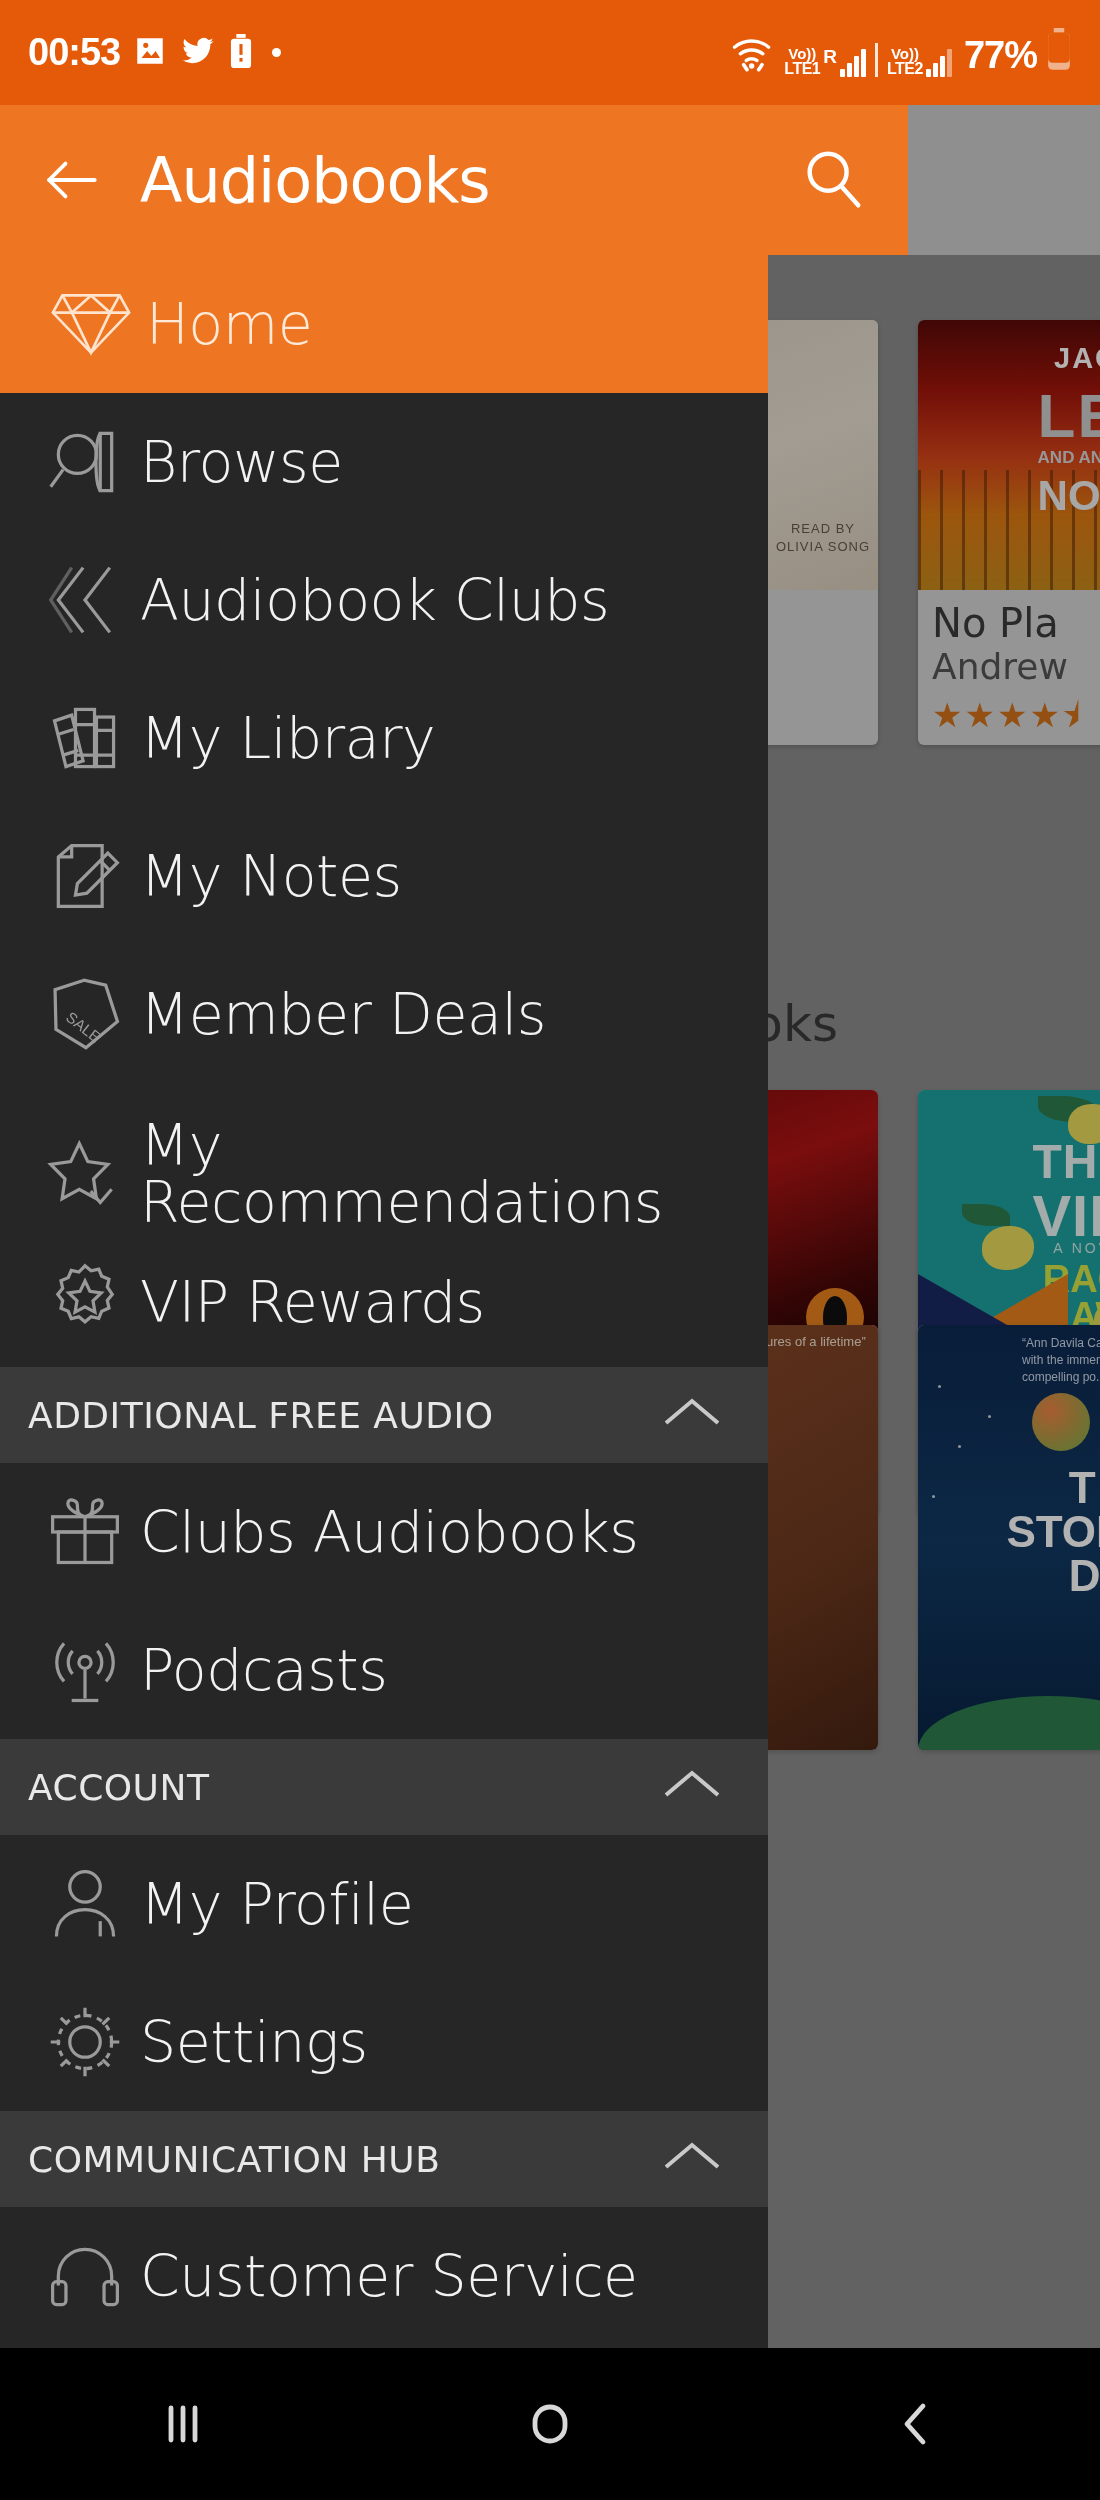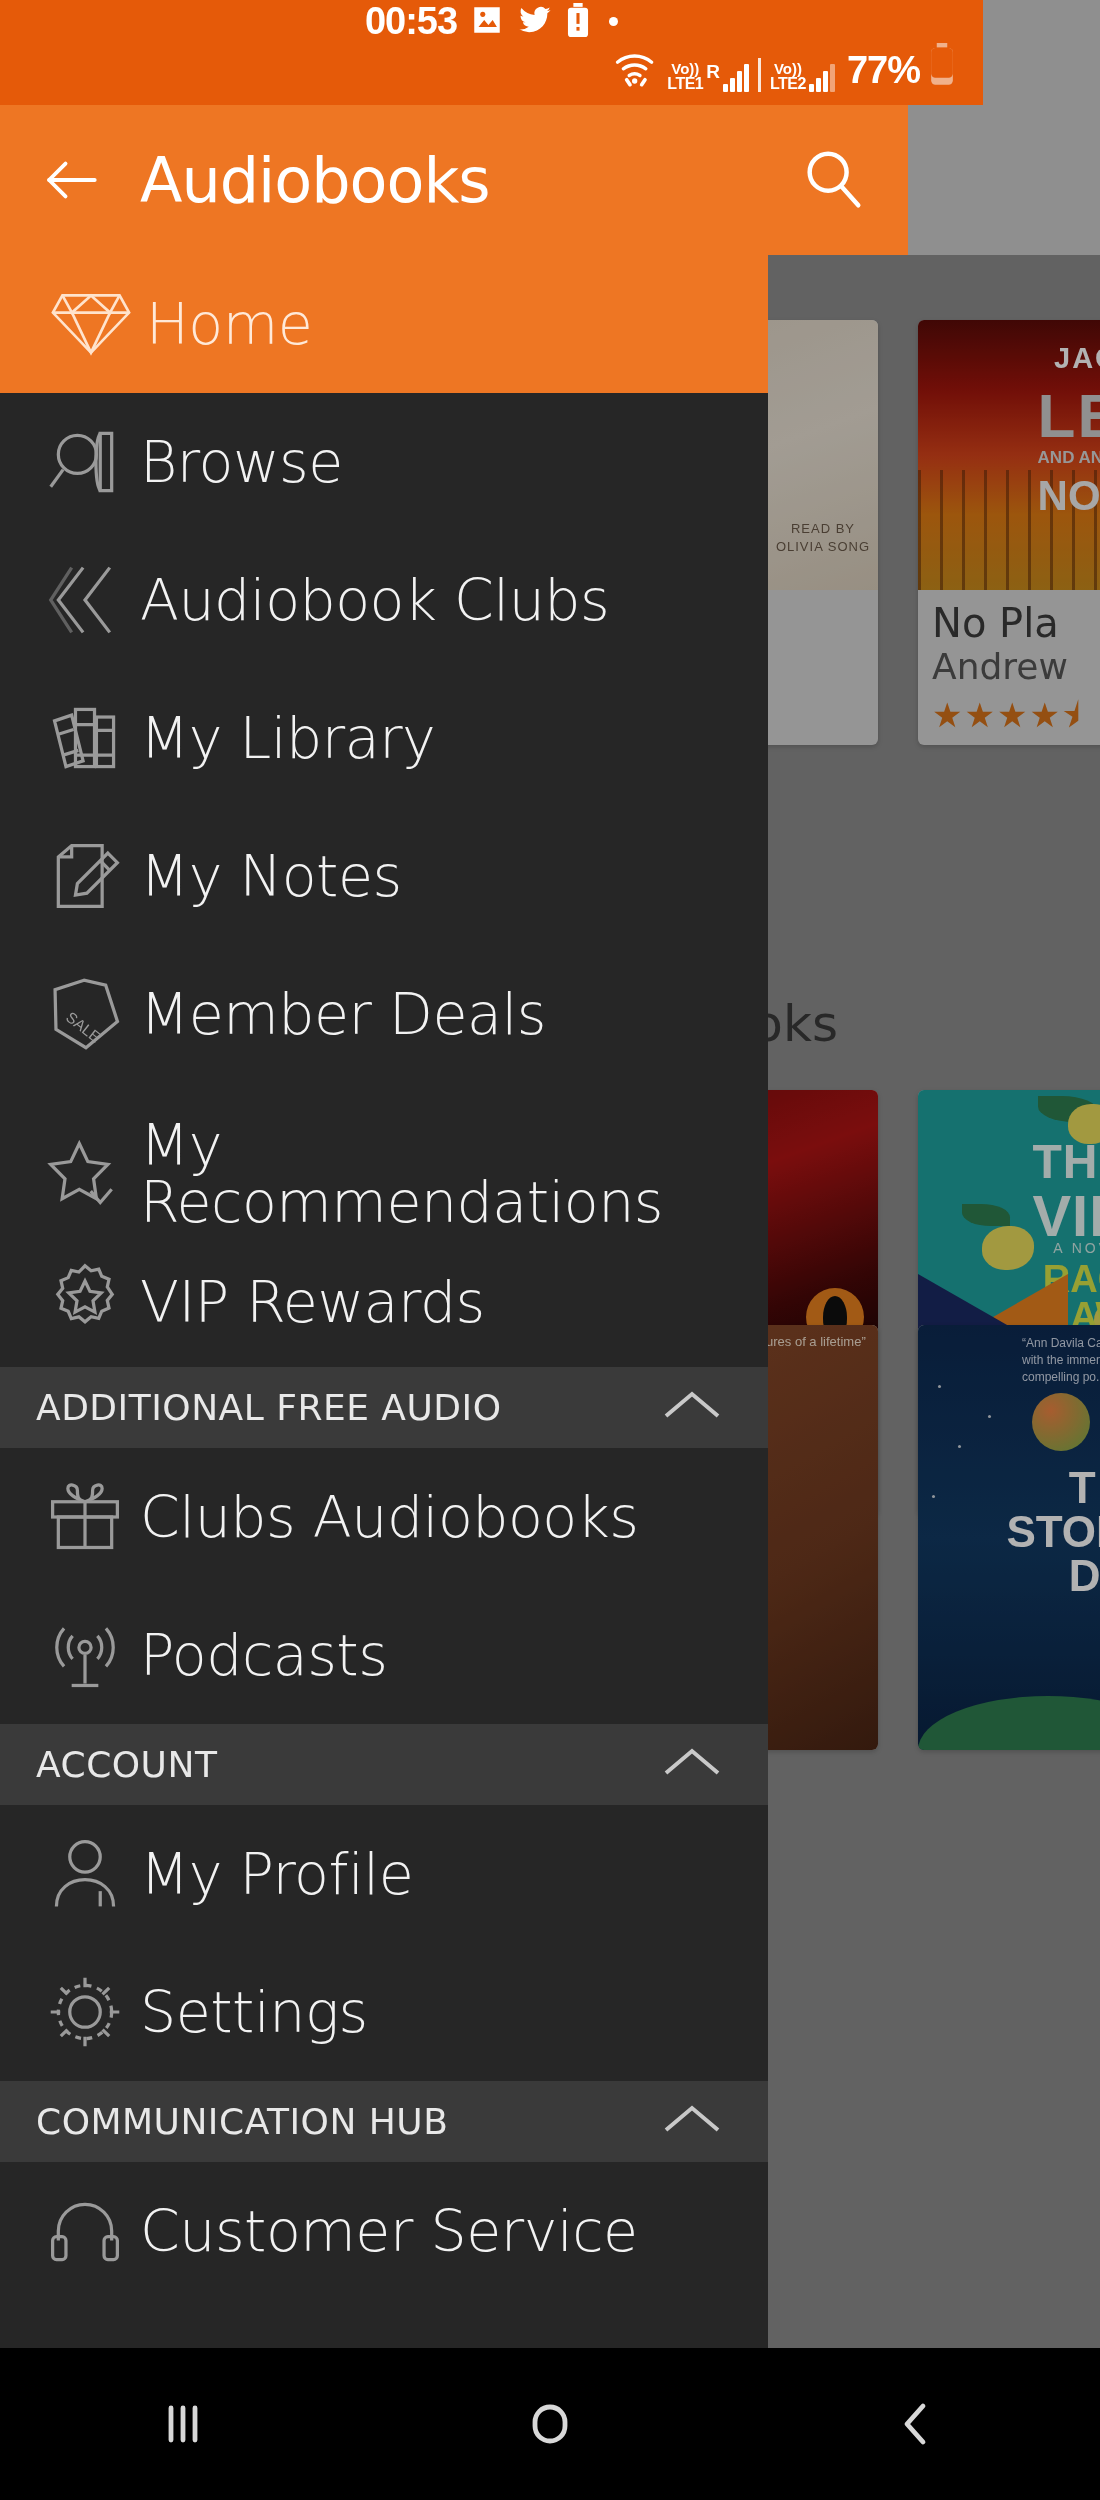--- a/index.html
+++ b/index.html
@@ -6,23 +6,23 @@
   html,body {
     width:1100px; height:2500px;
     background:#9a9a9a;
     font-family:"Liberation Sans", sans-serif;
     overflow:hidden;
   }
   #screen { position:relative; width:1100px; height:2500px; overflow:hidden; background:#8f8f8f; }
 
   
   .statusbar {
-    position:absolute; top:0; left:0; width:983px; height:105px;
+    position:absolute; top:0; left:0; width:1100px; height:105px;
     background:#e55a09; color:#fff;
-    display:flex; align-items:center; padding:0 28px;flex-direction:column;
+    display:flex; align-items:center; padding:0 28px;
   }
   .sb-left { display:flex; align-items:center; gap:13px; }
   .sb-clock { font-size:38px; font-weight:600; letter-spacing:-1px; }
   .sb-right { margin-left:auto; display:flex; align-items:flex-end; gap:9px; }
   .ico { display:inline-block; }
   .sb-pct { font-size:38px; font-weight:600; letter-spacing:-1px; margin-left:3px; }
   .sb-dot { width:9px; height:9px; background:#fff; border-radius:50%; display:inline-block; margin-left:6px;}
   .netgrp { display:flex; flex-direction:column; align-items:center; line-height:1; }
   .netgrp .vo { font-size:15px; font-weight:700; }
   .netgrp .lte { font-size:16px; font-weight:700; letter-spacing:-0.5px;}
@@ -121,21 +121,21 @@
   .d-icon { width:110px; flex:0 0 110px; display:flex; align-items:center; justify-content:center; }
   .d-icon svg { display:block; }
   .d-label {
     font-size:57px; color:#f2f2f2; font-family:"DejaVu Sans", sans-serif; font-weight:300;
     white-space:nowrap; letter-spacing:-0.5px;
   }
   .d-item.active .d-label { color:#ffe9d8; }
   .d-label.wrap { white-space:normal; line-height:1.0; max-width:600px; }
 
   .d-section {
-    display:flex; align-items:center; height:81px; padding:0 44px 0 36px;
+    display:flex; align-items:center; height:96px; padding:0 44px 0 28px;
     background:#3a3a3a; cursor:pointer;
   }
   .d-section .st { font-size:36px; color:#e8e8e8; letter-spacing:0.5px; font-family:"DejaVu Sans", sans-serif; font-weight:400;}
   .d-section .chev { margin-left:auto; }
 
   
   .navbar {
     position:absolute; left:0; bottom:0; width:1100px; height:152px; background:#000;
     display:flex; align-items:center;
   }

